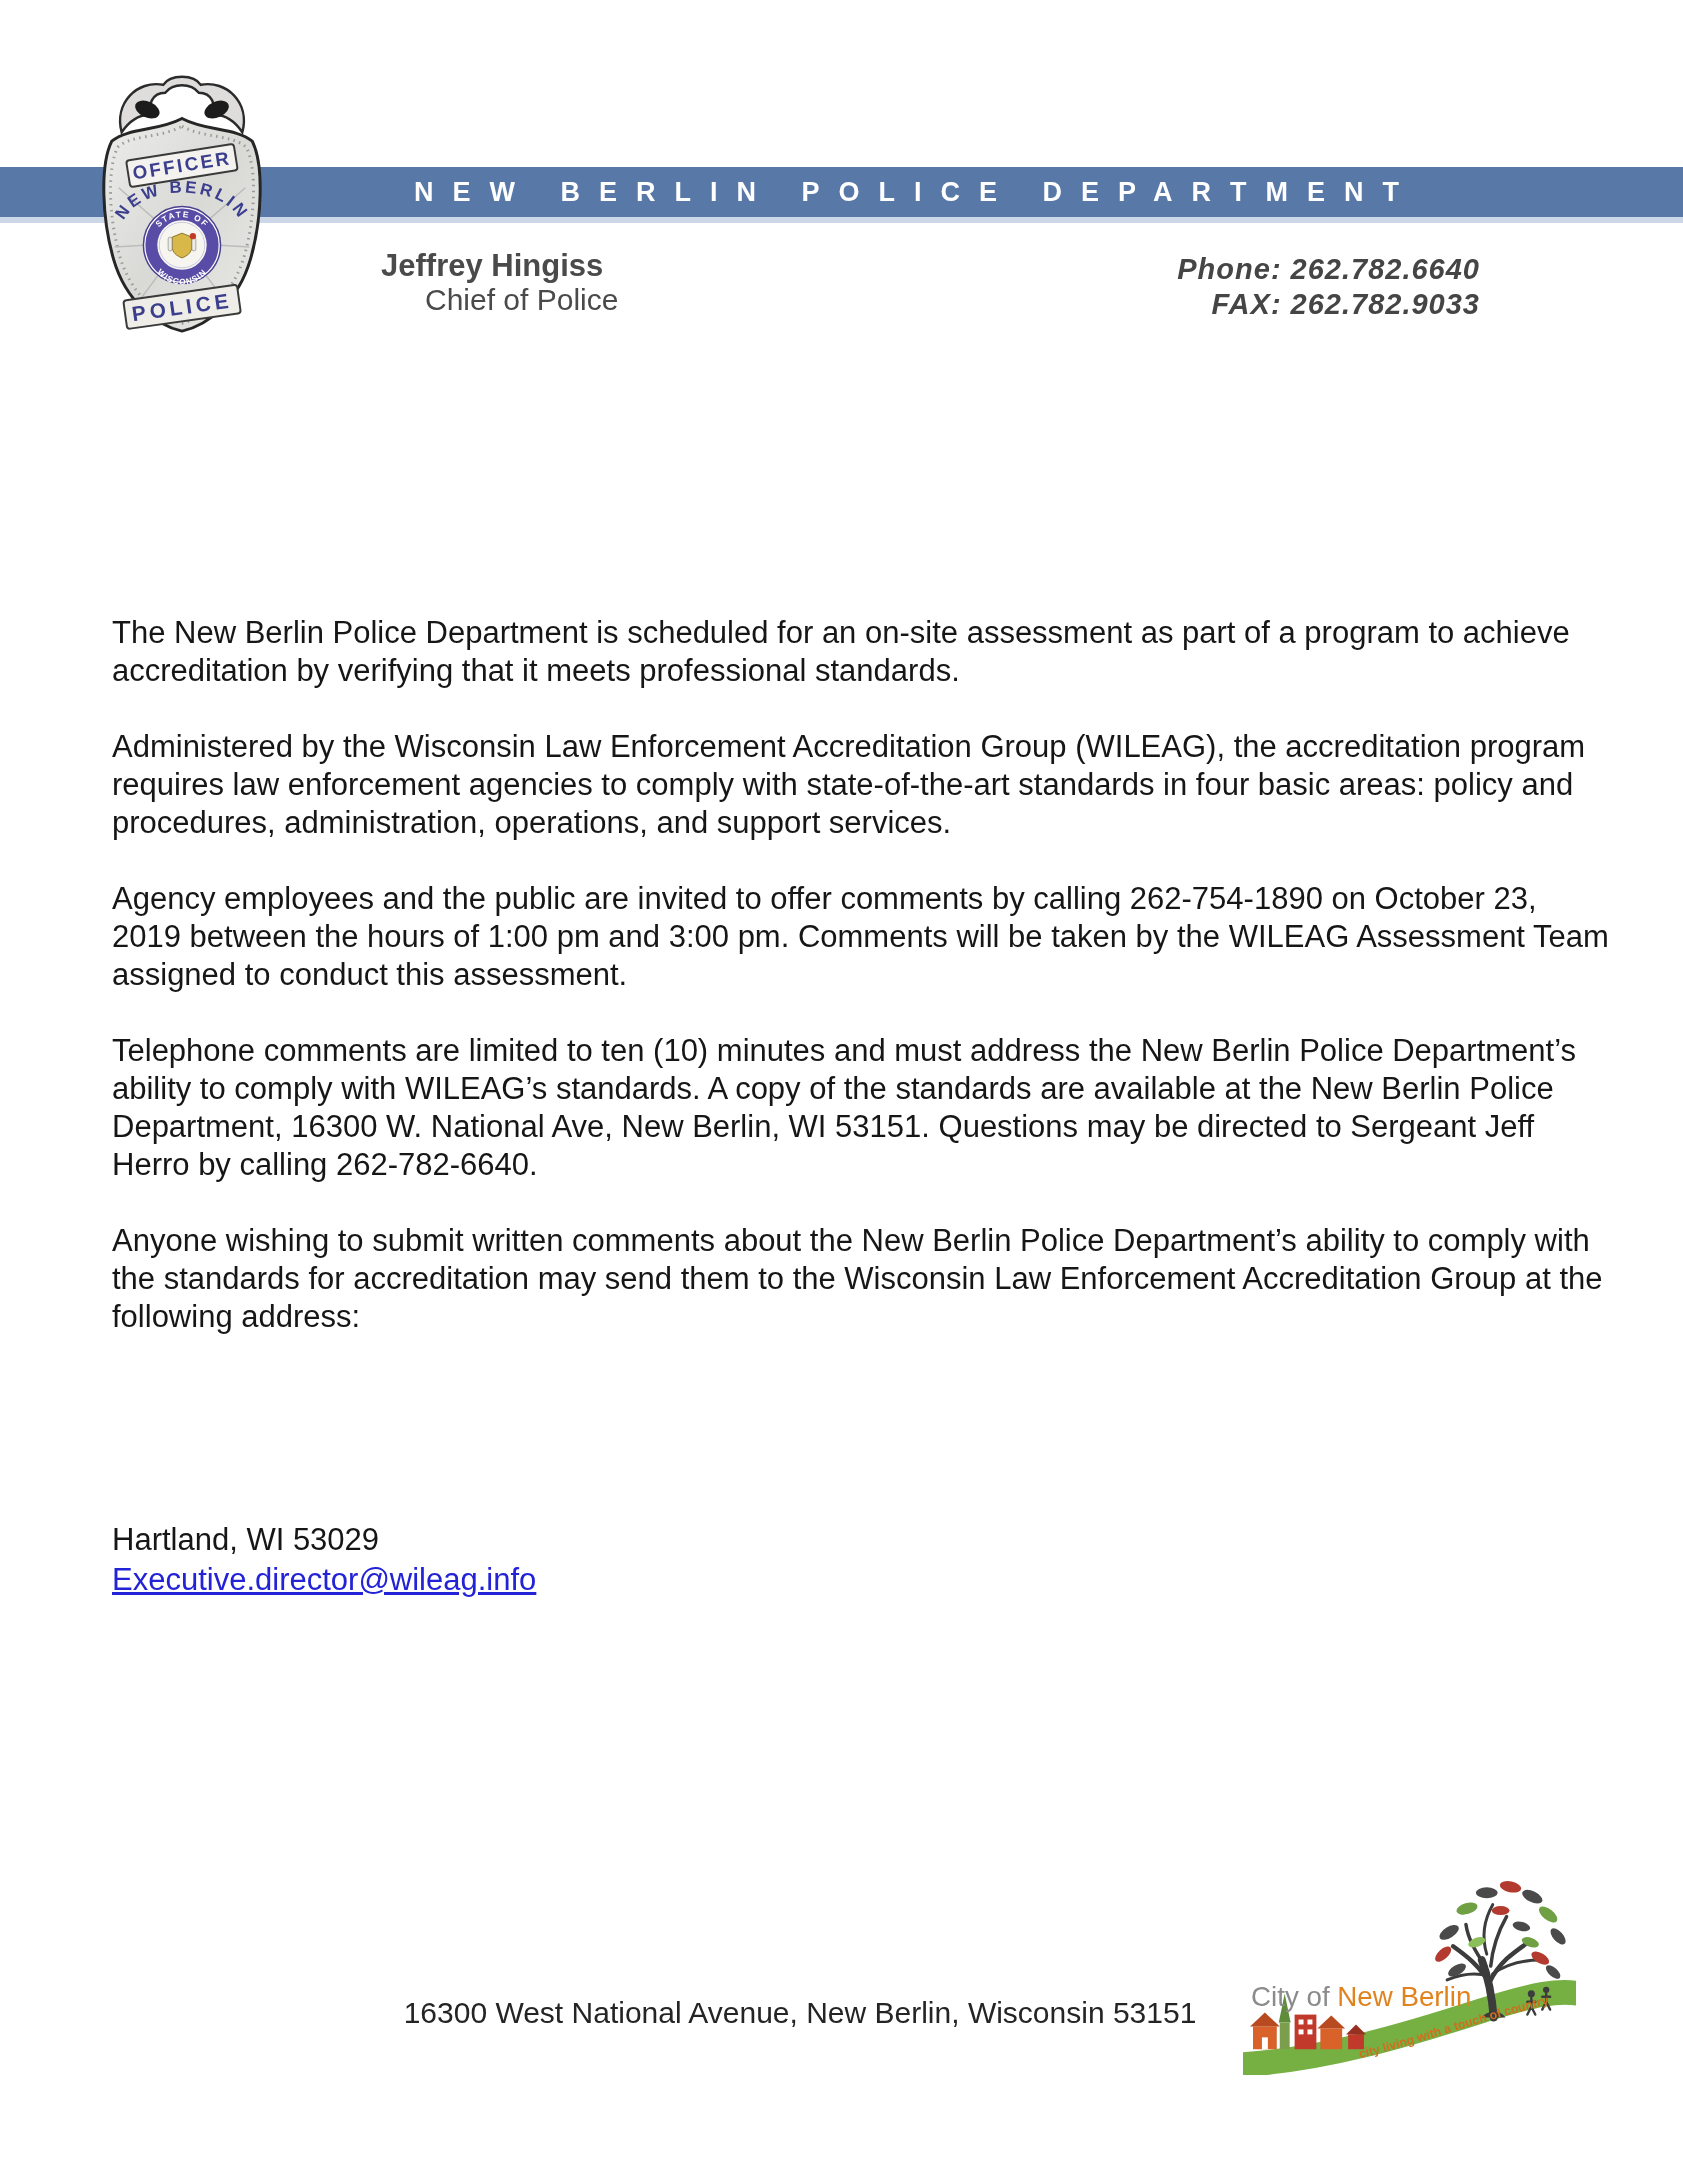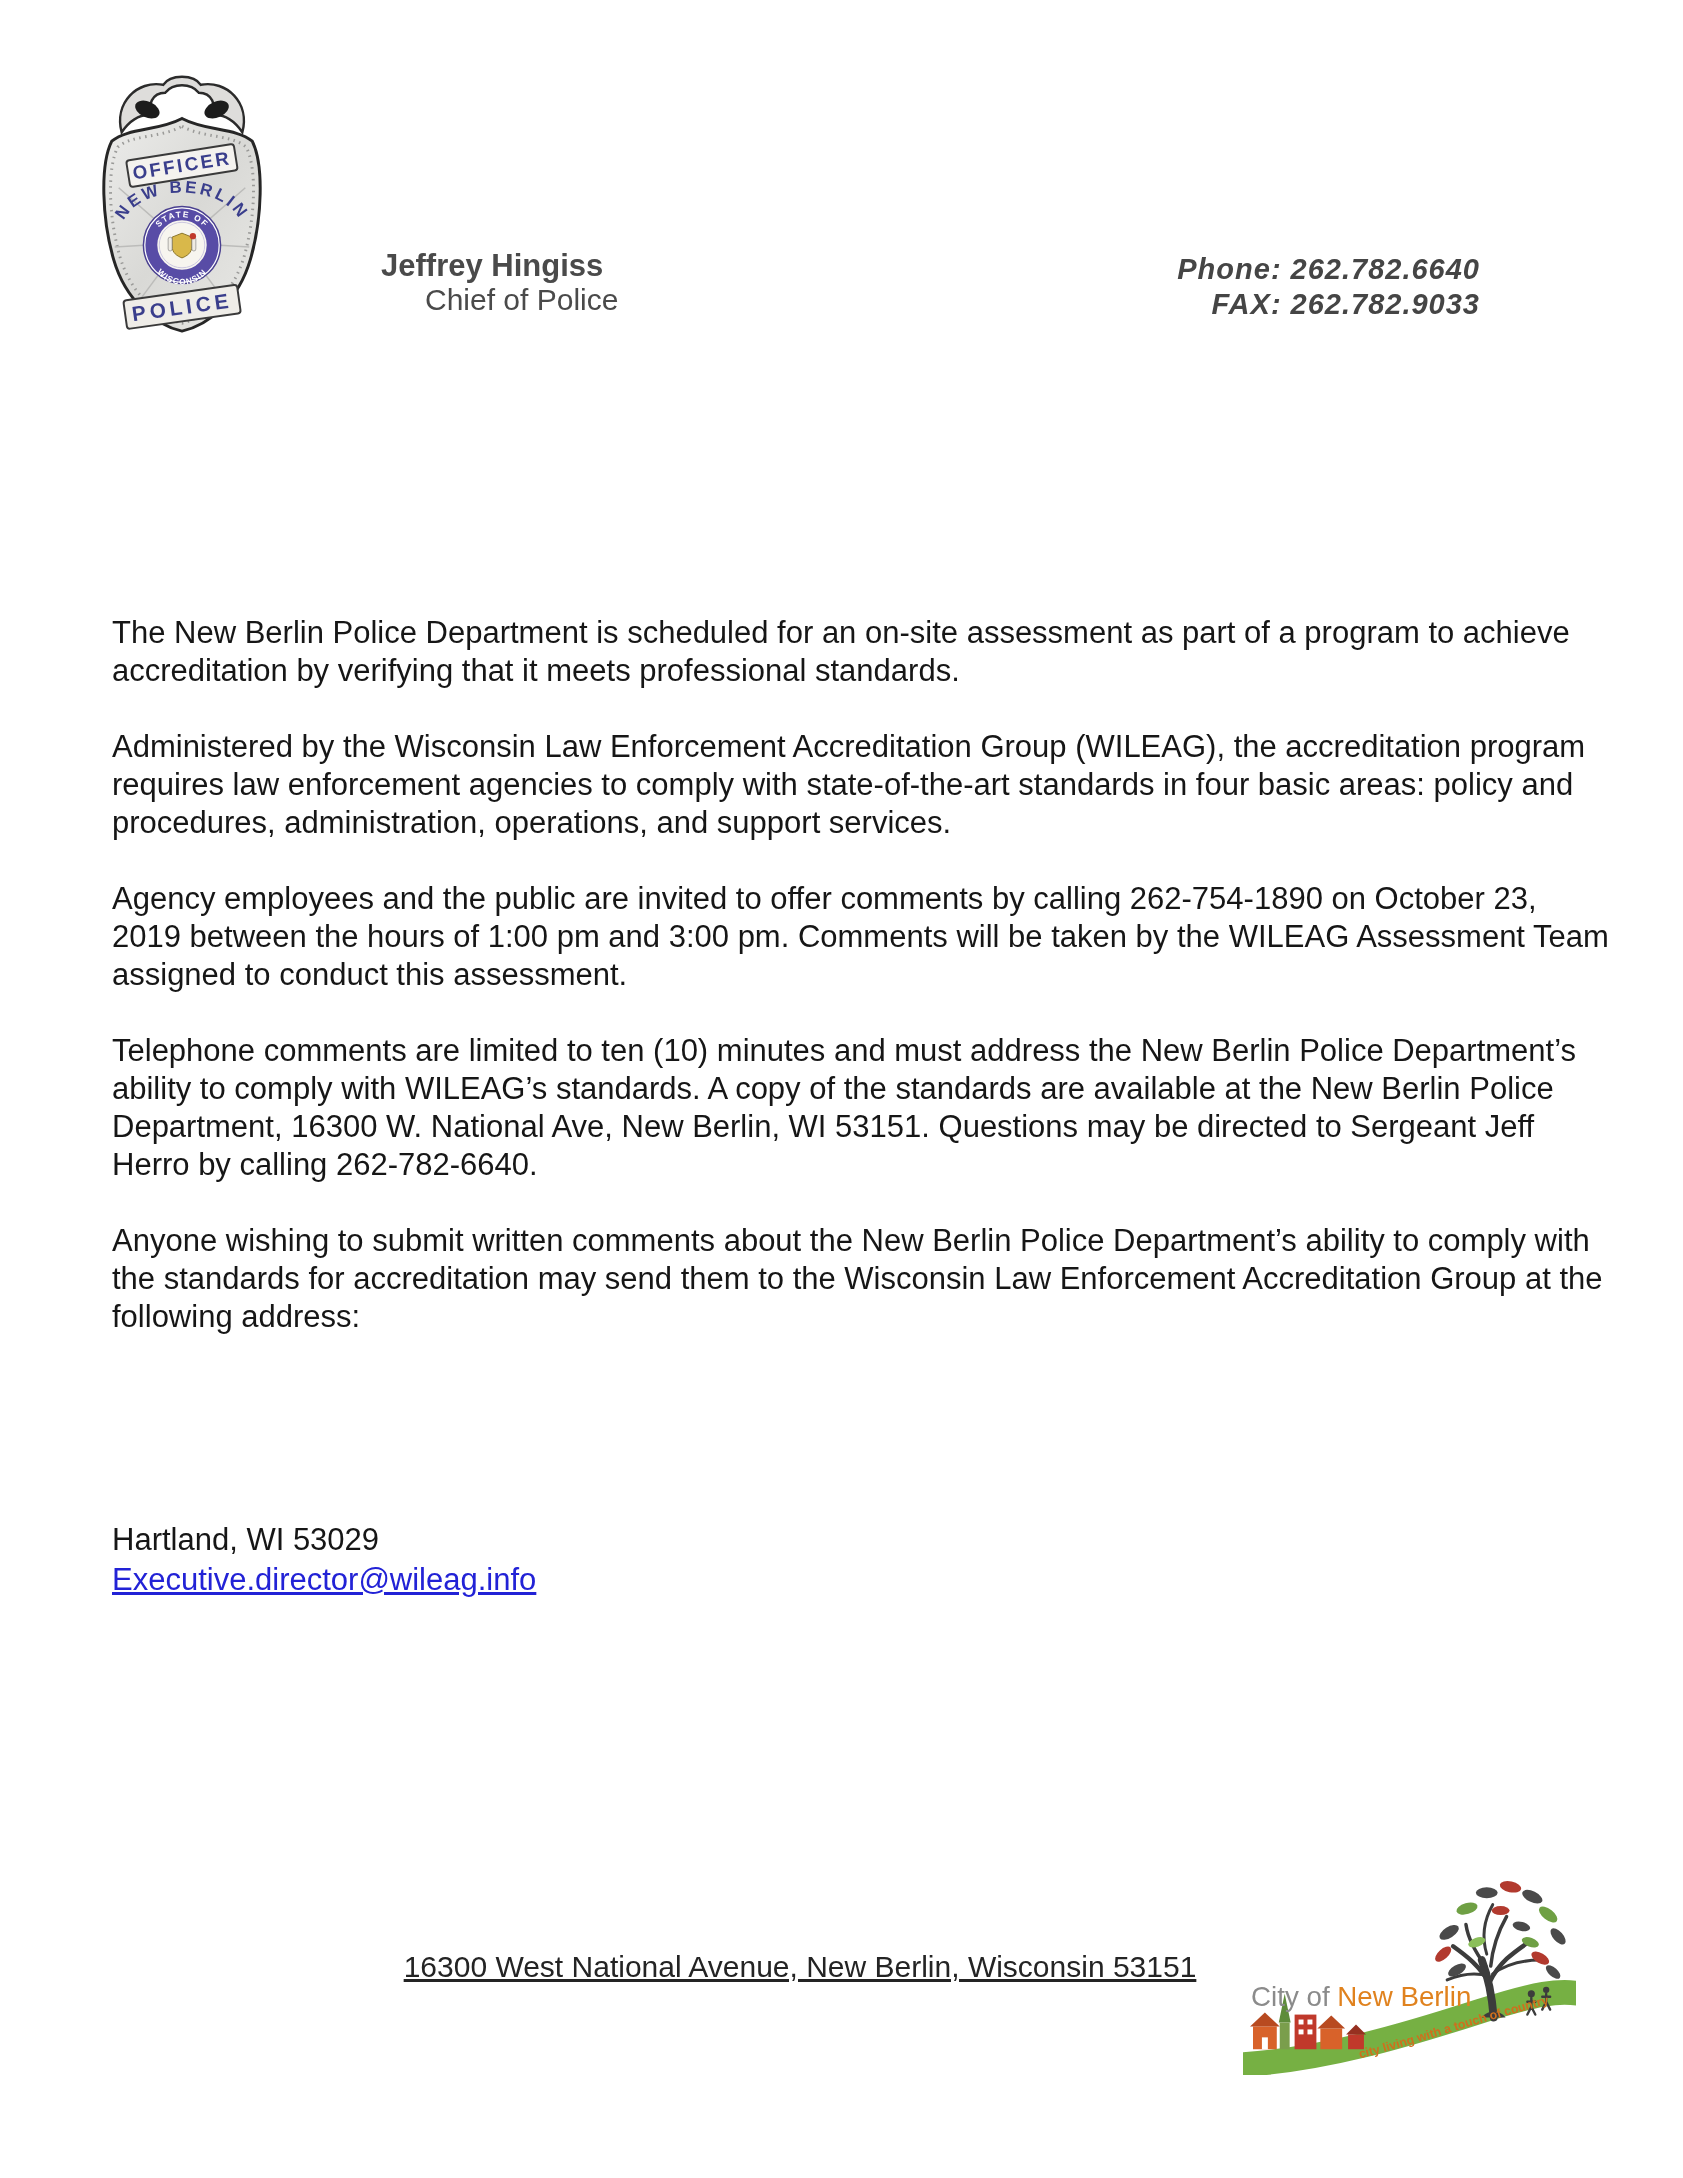--- a/index.html
+++ b/index.html
@@ -45,30 +45,33 @@
   }
   .body-text p{margin:0 0 38px 0;}
   
   .mailing{
     position:absolute;left:112px;top:1520px;
     font-size:31px;line-height:40px;color:#161616;
   }
   .mailing a{color:#2222d6;}
   
   .footer-address{
-    position:absolute;left:112px;top:1950px;width:1376px;
-    text-align:center;font-size:30px;color:#242424;text-decoration:underline;
+    position:absolute;left:112px;top:1996px;width:1376px;
+    text-align:center;font-size:30px;color:#242424;
   }
   .city-logo{position:absolute;left:1243px;top:1867px;}
 </style>
 </head>
 <body>
 
 <div class="page">
 
+  <div class="banner">
+    <div class="banner-title">NEW BERLIN POLICE DEPARTMENT</div>
+  </div>
 
   <svg class="badge" width="194" height="271" viewBox="0 0 196 274">
     <defs>
       <linearGradient id="silver" x1="0" y1="0" x2="1" y2="1">
         <stop offset="0" stop-color="#ececea"></stop>
         <stop offset="0.5" stop-color="#d9d9d6"></stop>
         <stop offset="1" stop-color="#e9e9e6"></stop>
       </linearGradient>
       <path id="nbArc" d="M40,152 C58,116 138,116 156,152" fill="none"></path>
       <path id="sealTop" d="M72,164 A31,31 0 0 1 124,164" fill="none"></path>

